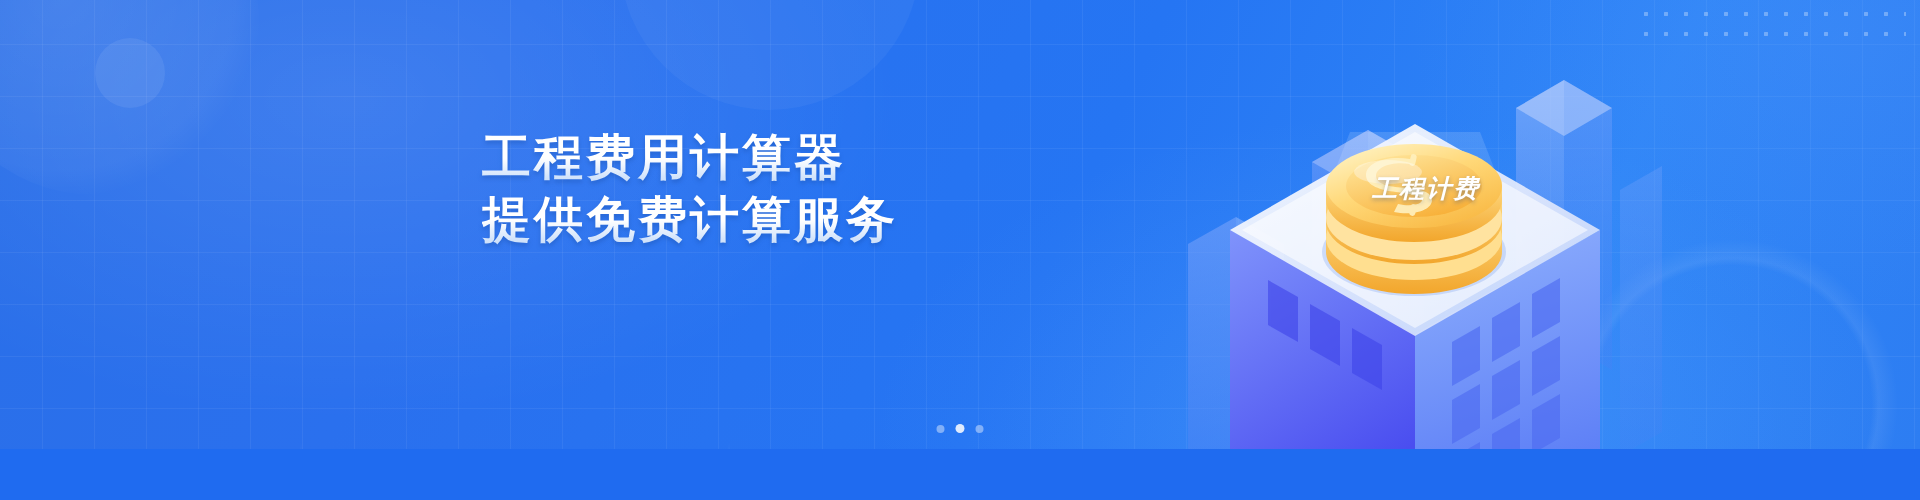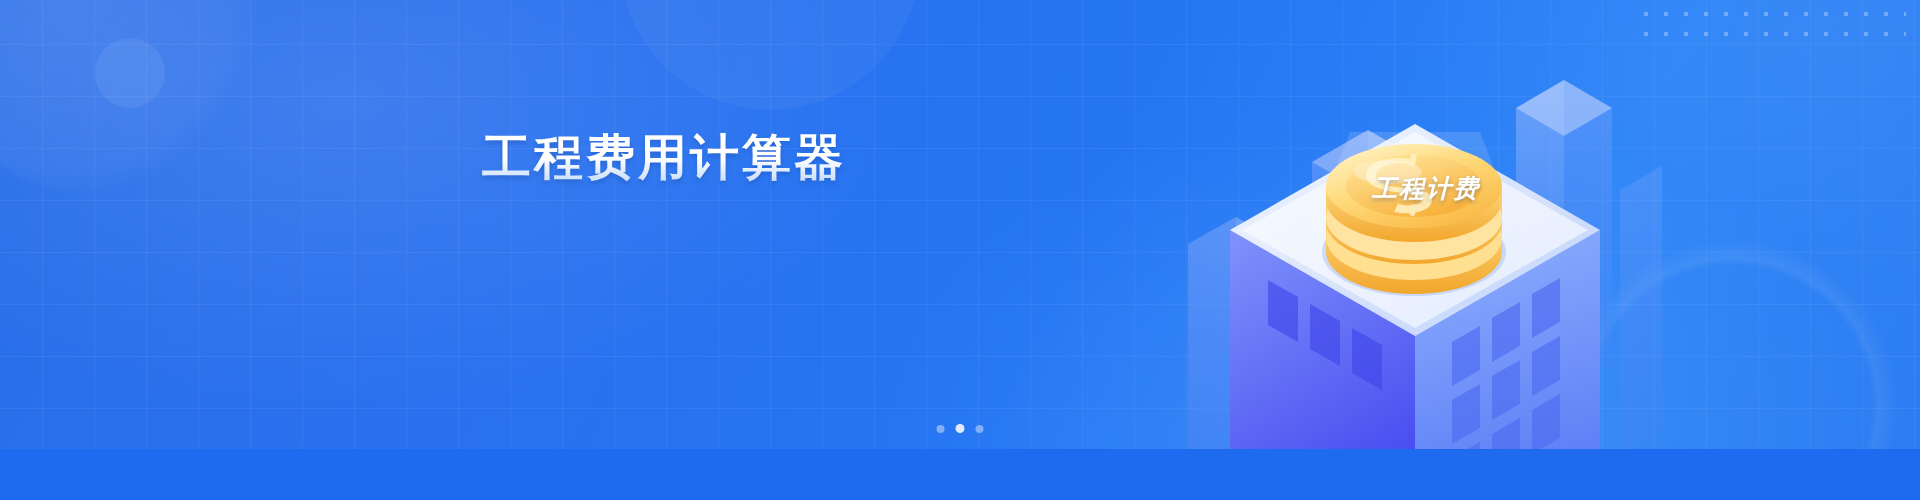--- a/index.html
+++ b/index.html
@@ -168,20 +168,21 @@
 
   <div class="circle circle-a"></div>
   <div class="circle circle-b"></div>
   <div class="circle circle-c"></div>
   <div class="circle circle-d"></div>
   <div class="circle circle-e"></div>
   <div class="dot-grid"></div>
 
   <div class="copy">
     <div class="title-line">工程费用计算器</div>
+    <div class="title-line">提供免费计算服务</div>
   </div>
 
   <div class="art">
 
     <svg width="640" height="500" viewBox="0 0 640 500">
       <defs>
         <linearGradient id="gBar" x1="0" y1="0" x2="0" y2="1">
           <stop offset="0%" stop-color="#7fa6fb" stop-opacity="0.55"></stop>
           <stop offset="100%" stop-color="#4f7cf4" stop-opacity="0.30"></stop>
         </linearGradient>

